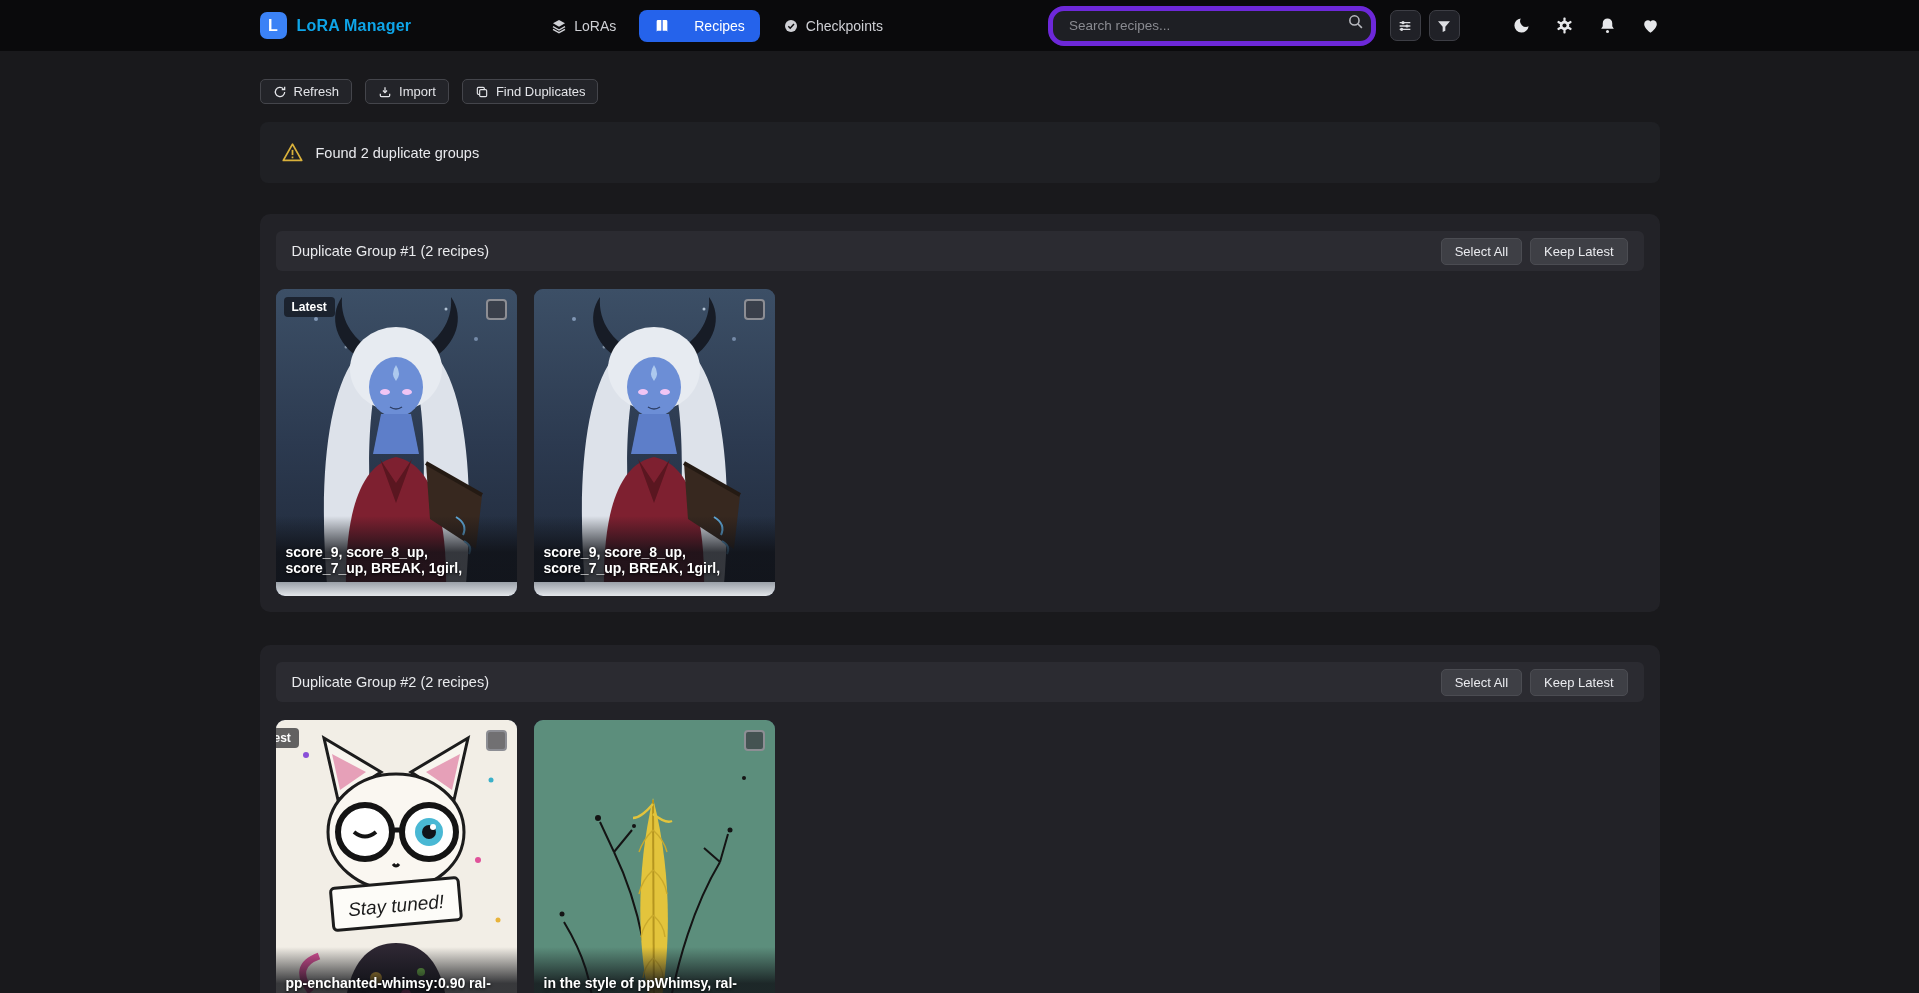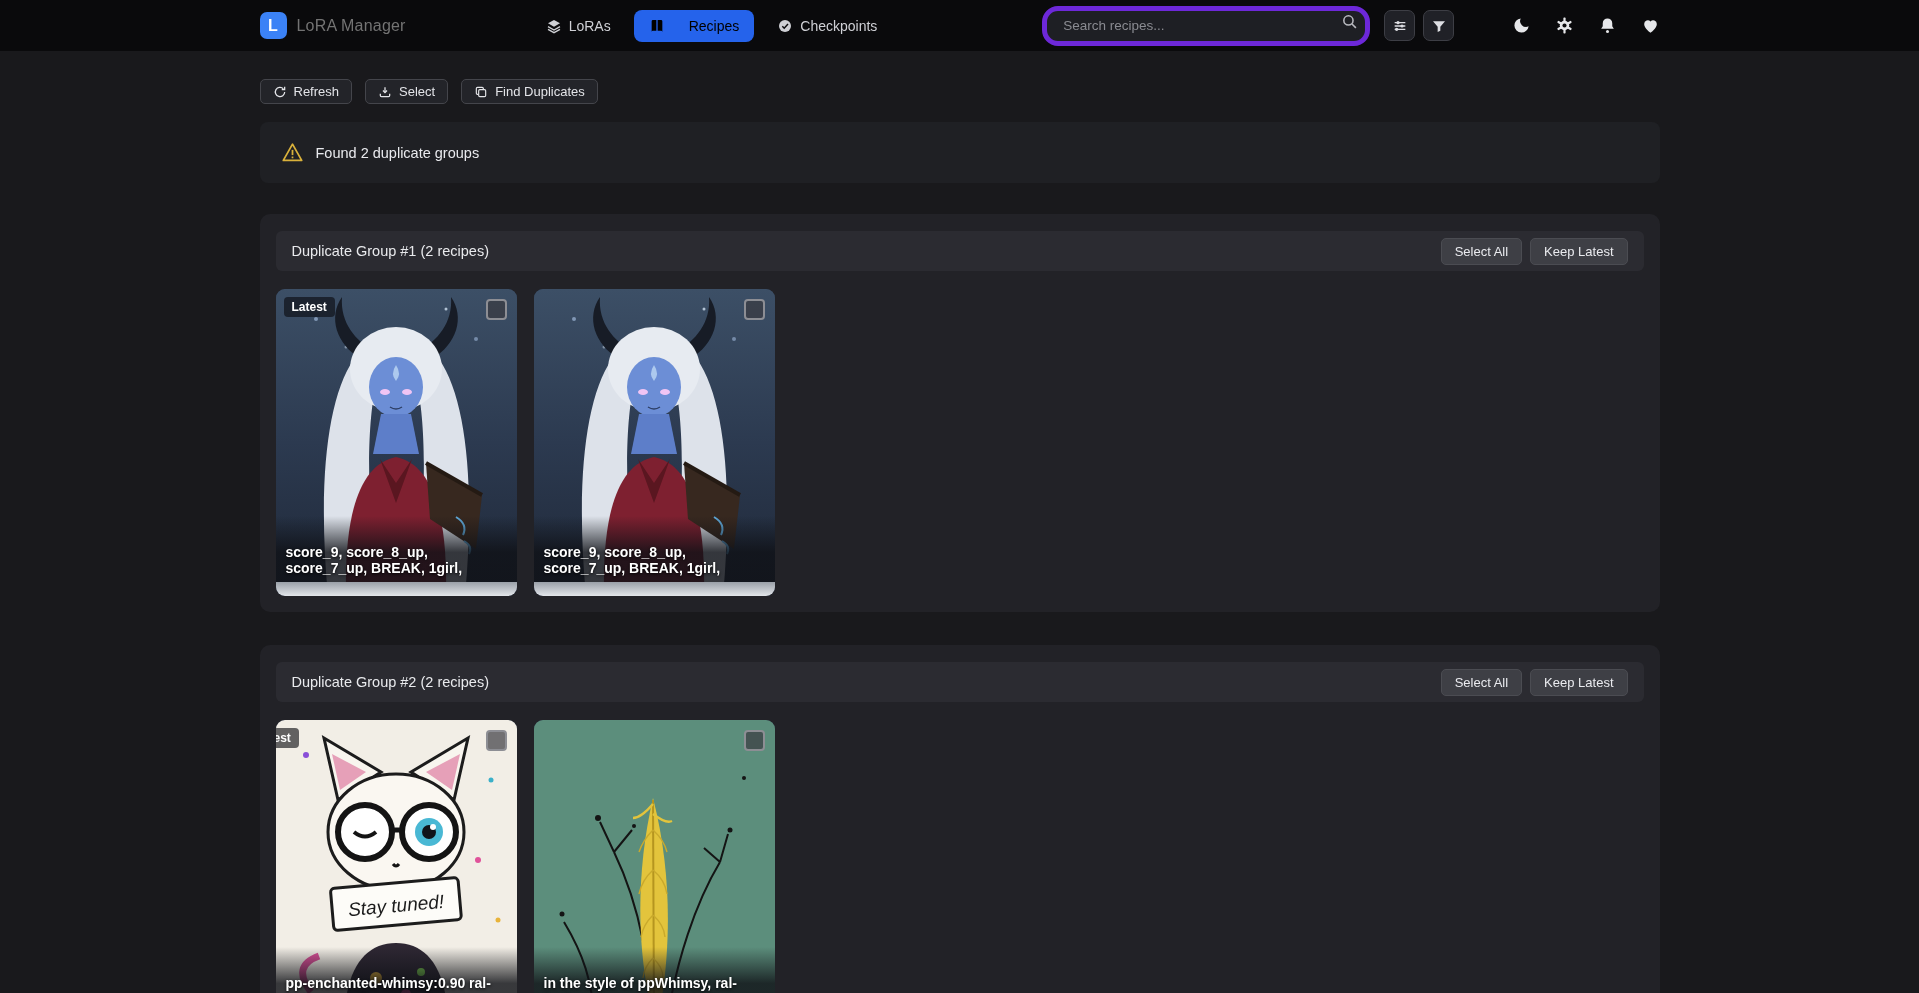--- a/index.html
+++ b/index.html
@@ -6,25 +6,25 @@
   html,body { background:#19191c; }
   body { font-family:"Liberation Sans", sans-serif; }
   .screen { width:1919px; height:993px; overflow:hidden; background:#19191c; position:relative; }
 
   
   .navbar { height:51px; background:#0a0a0c; display:flex; align-items:center; }
   .nav-inner { width:1400px; margin:0 auto; display:flex; align-items:center; }
   .brand { display:flex; align-items:center; gap:10px; }
   .logo { width:27px; height:27px; background:#3b82f6; border-radius:7px; color:#fff; font-weight:bold;
           font-size:16px; display:flex; align-items:center; justify-content:center; cursor:pointer; }
-  .brand-name { color:#737373; font-weight:normal; font-size:16px; letter-spacing:.2px; }
+  .brand-name { color:#0ea5e9; font-weight:bold; font-size:16px; letter-spacing:.2px; }
   .tabs { display:flex; align-items:flex-end; gap:8px; margin-left:125px; }
   .tab { display:flex; align-items:center; gap:7px; color:#cfd0d5; font-size:14px; padding:8px 15px;
          border-radius:8px; cursor:pointer; }
-  .tab.active { background:#2563eb; color:#000000;gap:24px; }
+  .tab.active { background:#2563eb; color:#ffffff;gap:24px; }
   .tab .icon { width:16px; height:16px; display:inline-flex; }
   .icon svg { width:100%; height:100%; display:block; }
   .search-wrap { position:relative; margin-left:150px; }
   .search-wrap input { width:328px; height:40px; border-radius:16px; background:#1e1f24; border:5px solid #6d28d9;
          color:#c4c5ca; font-size:13.5px; padding:0 38px 0 16px; outline:none; font-family:inherit; }
   .search-wrap input::placeholder { color:#8a8b91; }
   .search-icon { position:absolute; right:12px; top:7px; width:17px; height:17px; color:#b9bac0; cursor:pointer; }
   .icon-btn { width:31px; height:31px; border-radius:7px; background:#202127; border:1px solid #3d3e45;
          color:#dddee3; display:flex; align-items:center; justify-content:center; margin-left:8px; cursor:pointer; }
   .icon-btn:first-of-type { margin-left:14px; }
@@ -190,21 +190,21 @@
         <span>Refresh</span>
       </button>
       <button class="tbtn">
         <span class="icon">
           <svg viewBox="0 0 24 24" fill="none">
               <path d="M12 4v9" stroke="currentColor" stroke-width="2.2"></path>
               <path d="M8.5 9.5L12 13l3.5-3.5" stroke="currentColor" stroke-width="2.2"></path>
               <path d="M4 15v3a2 2 0 0 0 2 2h12a2 2 0 0 0 2-2v-3" stroke="currentColor" stroke-width="2.2"></path>
             </svg>
         </span>
-        <span>Select</span>
+        <span>Import</span>
       </button>
       <button class="tbtn">
         <span class="icon">
           <svg viewBox="0 0 24 24" fill="none">
               <rect x="8" y="8" width="12" height="12" rx="2" stroke="currentColor" stroke-width="2"></rect>
               <path d="M16 8V6a2 2 0 0 0-2-2H6a2 2 0 0 0-2 2v8a2 2 0 0 0 2 2h2" stroke="currentColor" stroke-width="2"></path>
             </svg>
         </span>
         <span>Find Duplicates</span>
       </button>

